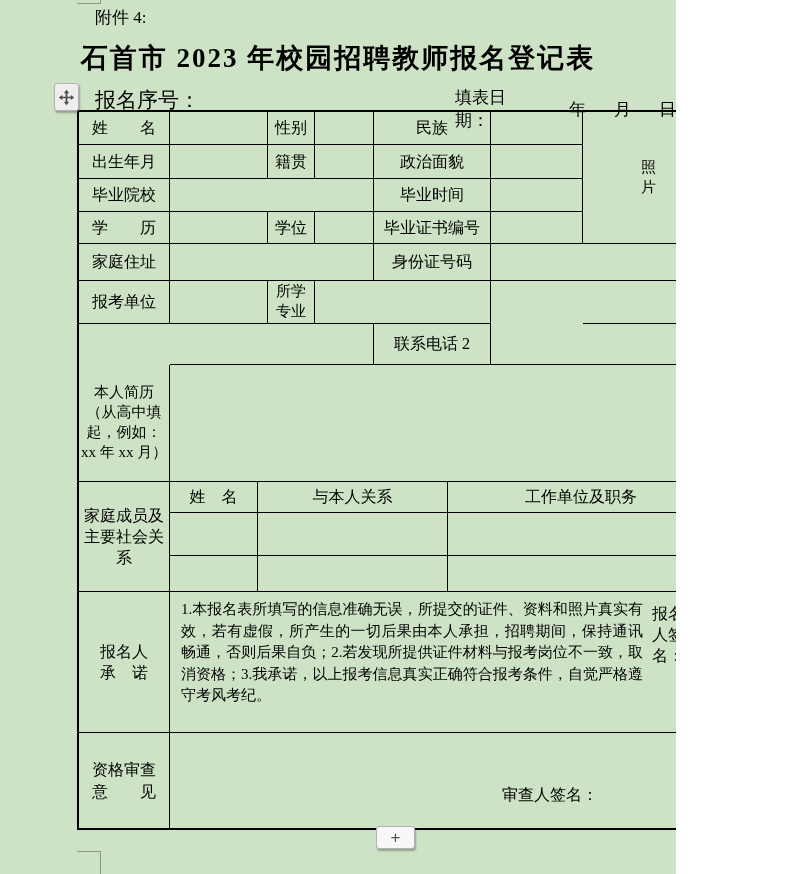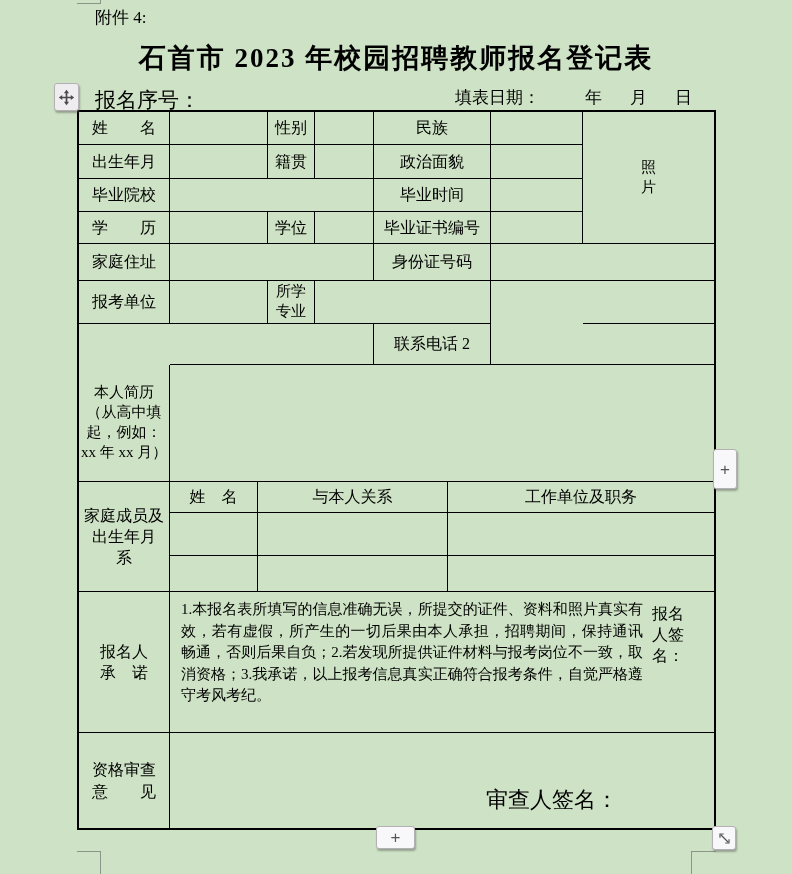--- a/index.html
+++ b/index.html
@@ -1,17 +1,17 @@
 <!DOCTYPE html>
 <html><head>
 <meta charset="utf-8">
 <style>
   html,body{margin:0;padding:0;}
   body{font-family:"Liberation Serif","DejaVu Serif",serif;}
-  .page{position:relative;width:792px;height:874px;background:#cee3c5;overflow:hidden;color:#000;}
+  .page{position:relative;width:676px;height:874px;background:#cee3c5;overflow:hidden;color:#000;}
 
   
   .attachment{position:absolute;left:95px;top:6px;font-size:17px;}
   .doc-title{position:absolute;left:0;top:40px;width:100%;text-align:center;
              font-size:27px;font-weight:bold;letter-spacing:2px;}
   .regno{position:absolute;left:95px;top:86px;font-size:21px;}
   .dateline{position:absolute;left:455px;top:86px;font-size:17px;display:flex;align-items:center;}
   .dateline .u-year{margin-left:45px;}
   .dateline .u-month{margin-left:28px;}
   .dateline .u-day{margin-left:28px;}
@@ -25,21 +25,21 @@
   .c{border-right:1px solid #000;border-bottom:1px solid #000;box-sizing:border-box;
      display:flex;align-items:center;justify-content:center;font-size:16px;overflow:hidden;}
   .nr{border-right:none;}
   .nb{border-bottom:none;}
   .lbl{white-space:pre-line;text-align:center;line-height:1.32;}
   .fs15{font-size:15px;}
   .pledge-cell{flex-direction:row;align-items:stretch;justify-content:flex-start;}
   .pledge-text{font-size:15px;line-height:21.5px;padding:7px 9px 0 11px;text-align:justify;}
   .pledge-sign{text-align:right;padding-right:30px;margin-top:12px;font-size:16px;}
   .review-cell{position:relative;}
-  .review-sign{position:absolute;left:316px;top:52px;font-size:22px;}
+  .review-sign{position:absolute;left:332px;top:52px;font-size:16px;}
 
   
   .btn{position:absolute;background:#f8f7f9;border:1px solid #b3b1b3;border-radius:3px;
        box-shadow:1px 2px 2px rgba(80,80,80,.45);color:#555;display:flex;align-items:center;
        justify-content:center;font-family:"Liberation Sans","DejaVu Sans",sans-serif;
        font-size:17px;line-height:1;z-index:5;cursor:pointer;}
   .move-handle{left:54px;top:83px;width:23px;height:26px;background:#efedef;}
   .plus-right{left:713px;top:449px;width:22px;height:38px;}
   .plus-bottom{left:376px;top:826px;width:37px;height:21px;}
   .resize-handle{left:712px;top:826px;width:22px;height:22px;}
@@ -109,21 +109,21 @@
       <div class="c lbl" style="grid-area:7/6/8/8">联系电话 2</div>
       <div class="c nr" style="grid-area:7/8/8/10"></div>
 
       <div class="c lbl fs15" style="grid-area:8/1/9/2">本人简历
 （从高中填
 起，例如：
 xx 年 xx 月）</div>
       <div class="c nr" style="grid-area:8/2/9/10"></div>
 
       <div class="c lbl" style="grid-area:9/1/12/2">家庭成员及
-出生年月
+主要社会关
 系</div>
       <div class="c lbl" style="grid-area:9/2/10/3">姓　名</div>
       <div class="c lbl" style="grid-area:9/3/10/7">与本人关系</div>
       <div class="c nr lbl" style="grid-area:9/7/10/10">工作单位及职务</div>
       <div class="c" style="grid-area:10/2/11/3"></div>
       <div class="c" style="grid-area:10/3/11/7"></div>
       <div class="c nr" style="grid-area:10/7/11/10"></div>
       <div class="c" style="grid-area:11/2/12/3"></div>
       <div class="c" style="grid-area:11/3/12/7"></div>
       <div class="c nr" style="grid-area:11/7/12/10"></div>

